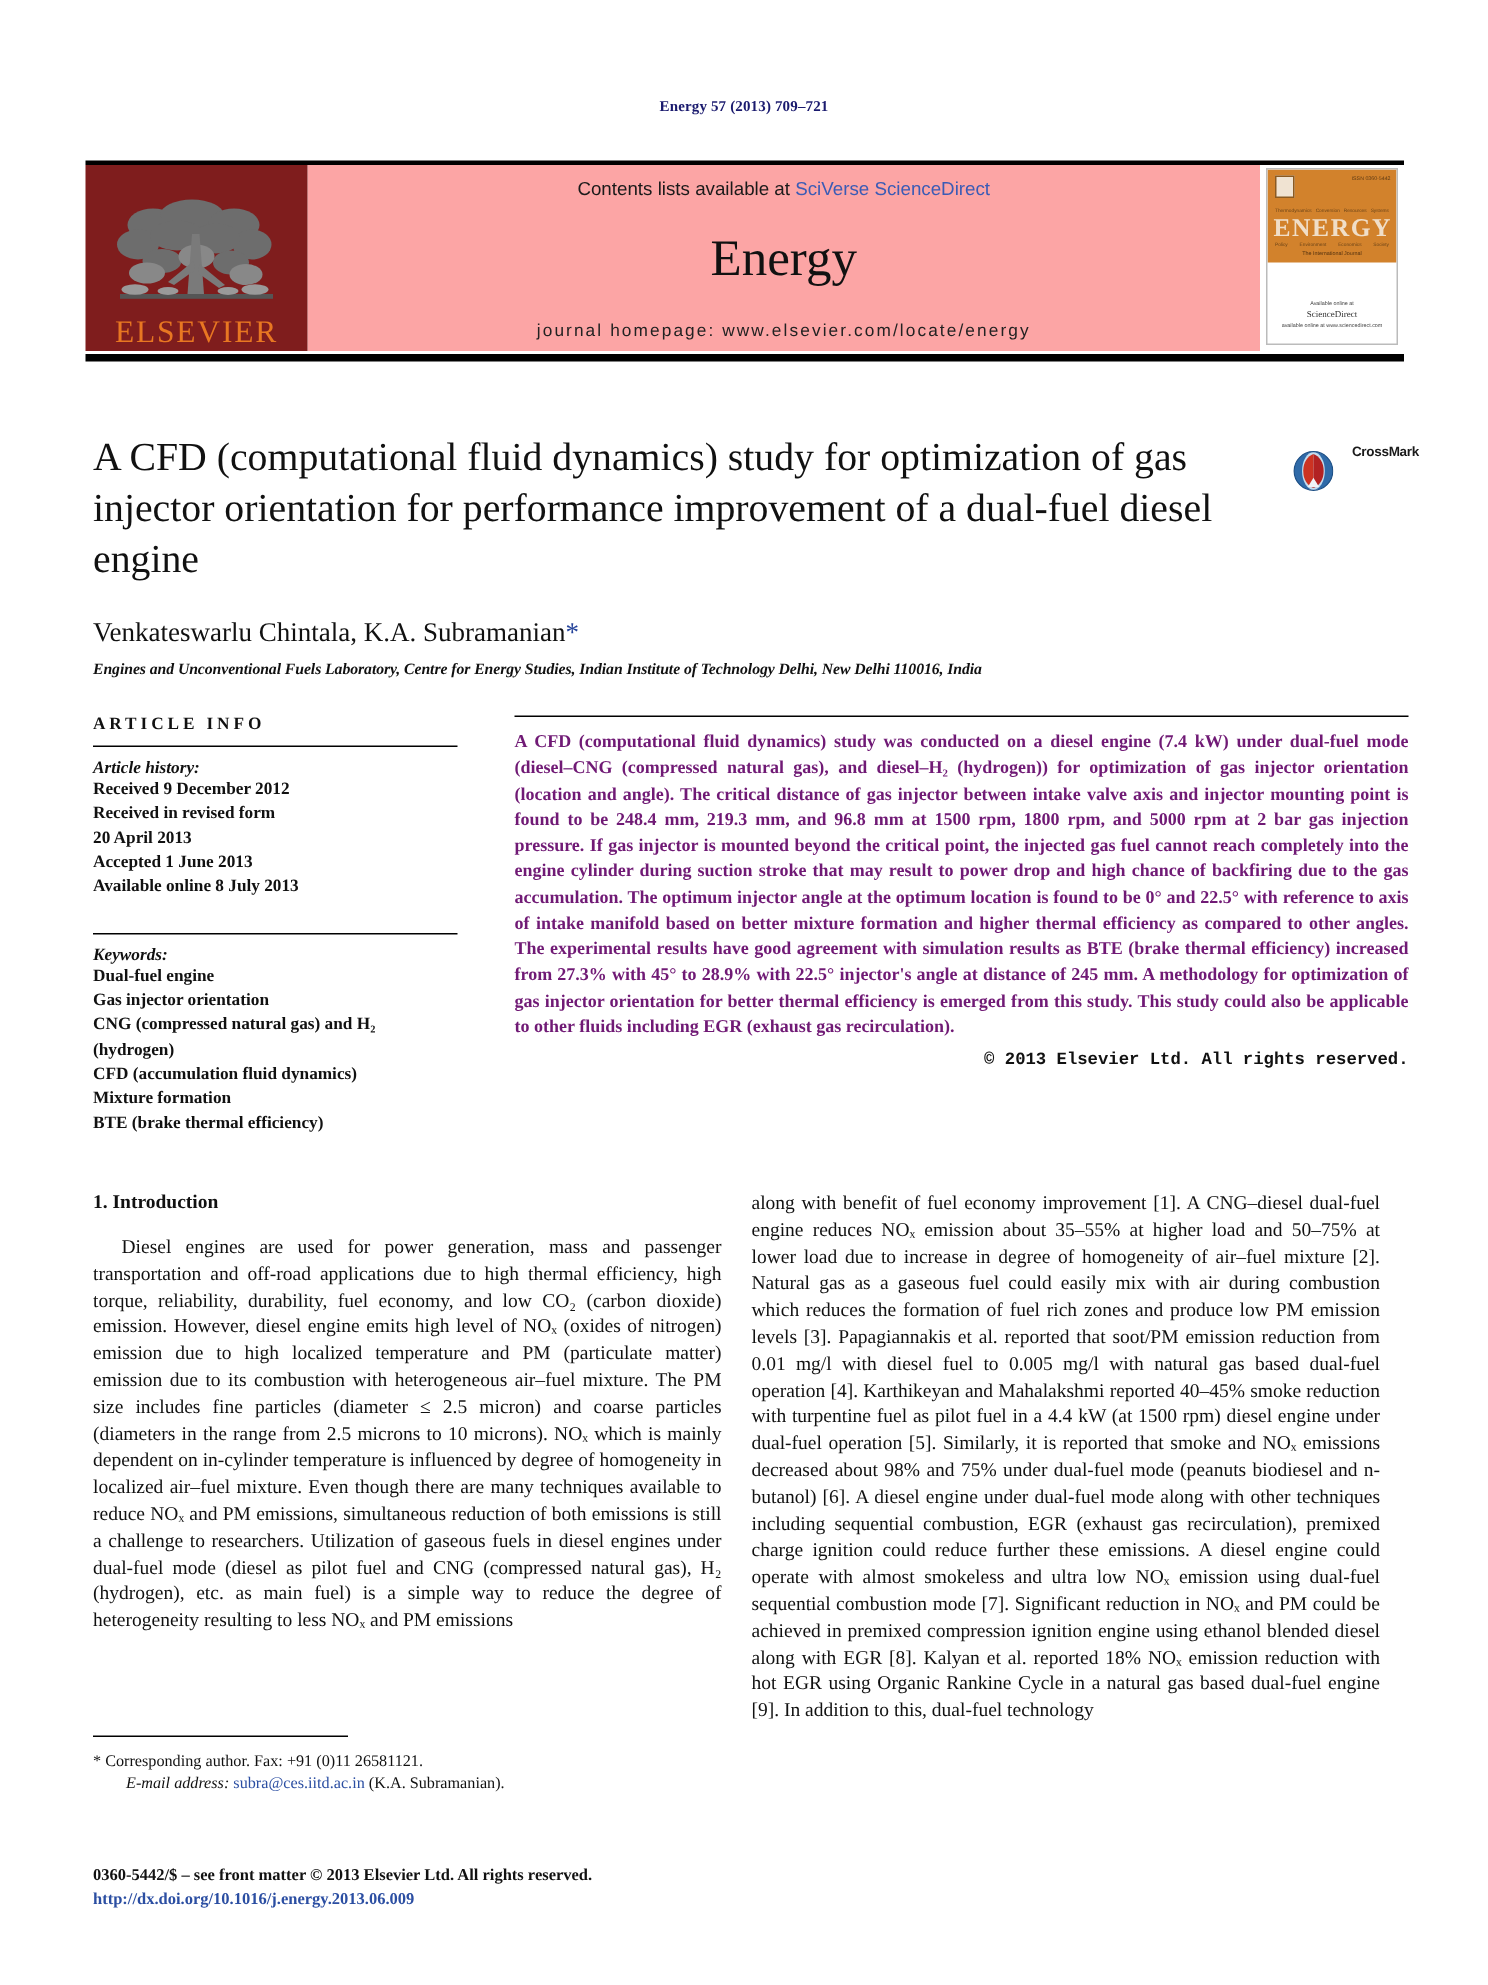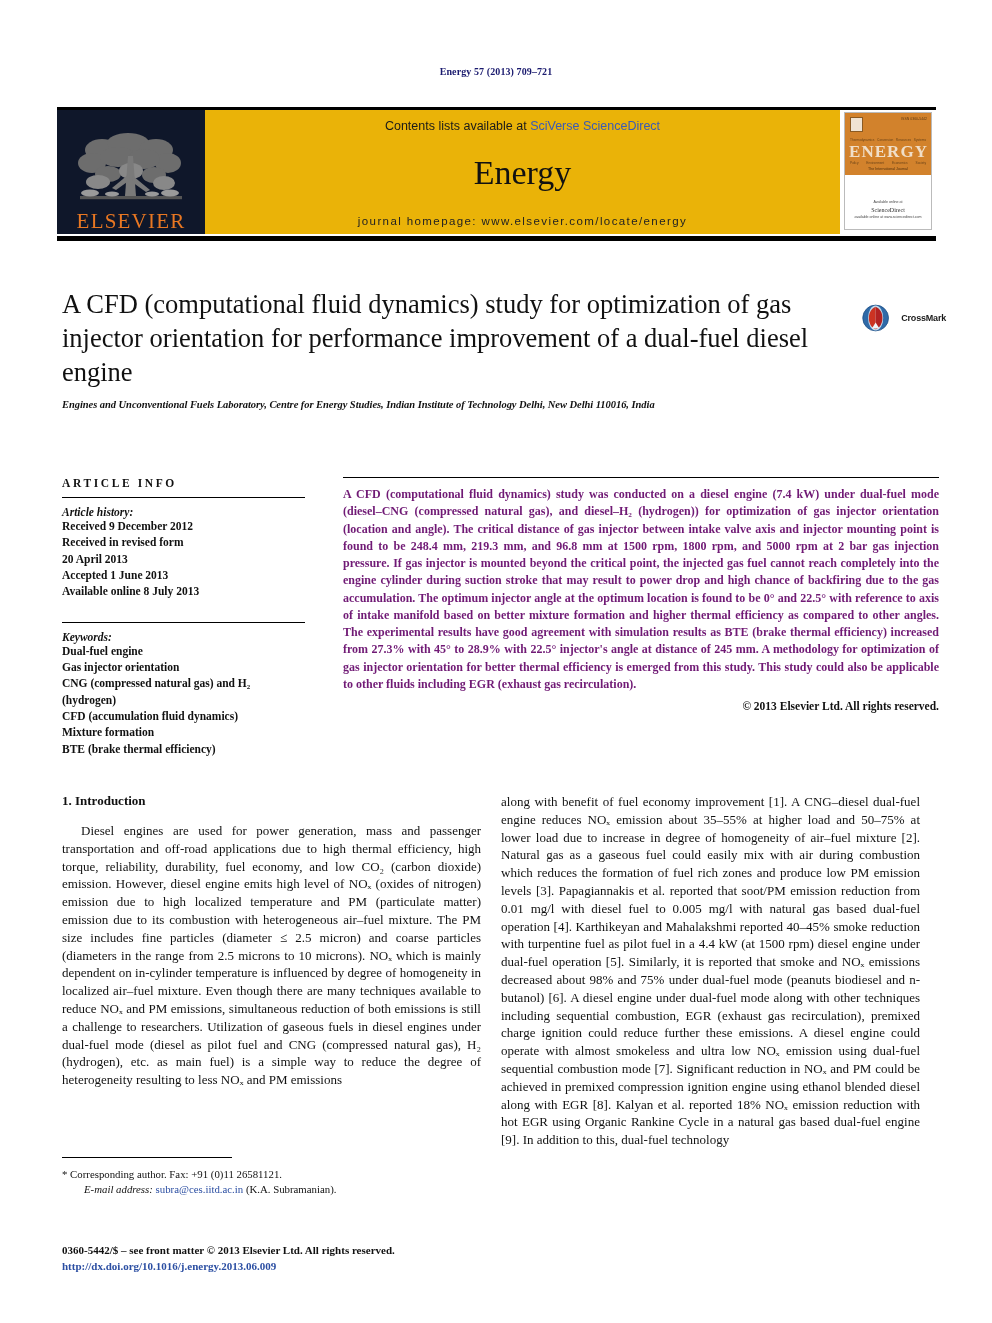--- a/index.html
+++ b/index.html
@@ -44,40 +44,40 @@
     width: 879px;
     height: 124px;
     display: flex;
     align-items: stretch;
     border-top: 3px solid #000;
   }
   .masthead-logo {
     width: 148px;
     flex: 0 0 148px;
     position: relative;
-    background: #0f172a;
+    background: #7f1d1d;
     display: flex;
     flex-direction: column;
     align-items: center;
     justify-content: flex-end;
     padding-bottom: 2px;
     box-sizing: border-box;
   }
   .tree-svg { display:block; margin-top: 4px; }
   .elsevier-word {
     font-family: "Liberation Serif", serif;
     font-size: 21px;
     letter-spacing: 1.2px;
     color: #e87722;
     line-height: 1;
     margin-top: 1px;
   }
   .masthead-center {
     flex: 1 1 auto;
-    background: #eab308;
+    background: #fca5a5;
     display: flex;
     flex-direction: column;
     align-items: center;
     justify-content: space-between;
     padding: 9px 0 7px 0;
     box-sizing: border-box;
   }
   .contents-line {
     font-family: "Liberation Sans", sans-serif;
     font-size: 12.5px;
@@ -233,21 +233,21 @@
     color: #111;
     letter-spacing: -0.05px;
   }
   .crossmark {
     position: absolute;
     top: 296px;
     left: 862px;
     width: 84px;
     height: 44px;
     display: flex;
-    align-items: center;
+    align-items: flex-start;
     gap: 12px;
   }
   .crossmark-label {
     font-family: "Liberation Sans", sans-serif;
     font-weight: bold;
     font-size: 9px;
     color: #1a1a1a;
     letter-spacing: -0.2px;
   }
 
@@ -294,21 +294,21 @@
     font-family: "Liberation Serif", serif;
     font-weight: bold;
     font-size: 12px;
     line-height: 1.44;
     text-align: justify;
     color: #701a75;
   }
   .copyright {
     margin-top: 7px;
     text-align: right;
-    font-family: Liberation Serif, serif;
+    font-family: Liberation Mono, monospace;
     font-weight: bold;
     font-size: 11.5px;
     color: #111;
   }
 
   
   .body-cols {
     position: absolute;
     top: 793px;
     left: 62px;
@@ -450,20 +450,23 @@
           <div class="big">ScienceDirect</div>
           <div>available online at www.sciencedirect.com</div>
         </div>
       </div>
     </div>
   </div>
   <div class="masthead-rule"></div>
 
   <div class="title-block">
     <h1 class="paper-title">A CFD (computational fluid dynamics) study for optimization of gas injector orientation for performance improvement of a dual-fuel diesel engine</h1>
+    <div class="authors">
+      <span>Venkateswarlu Chintala, K.A. Subramanian</span><span class="star">*</span>
+    </div>
     <div class="affiliation">Engines and Unconventional Fuels Laboratory, Centre for Energy Studies, Indian Institute of Technology Delhi, New Delhi 110016, India</div>
   </div>
 
   <div class="crossmark">
     <svg width="36" height="36" viewBox="0 0 36 36">
       <circle cx="18" cy="18" r="17" fill="#2f6aa8"></circle>
       <circle cx="18" cy="18" r="17" fill="none" stroke="#1d4f85" stroke-width="1"></circle>
       <ellipse cx="18" cy="18" rx="10" ry="16.5" fill="#c4dced"></ellipse>
       <path d="M18 3 C23 5 27 10 27 18 C27 26 23 31 18 33 Z" fill="#b22222"></path>
       <path d="M18 3 C13 5 9 10 9 18 C9 26 13 31 18 33 Z" fill="#cc3322"></path>

